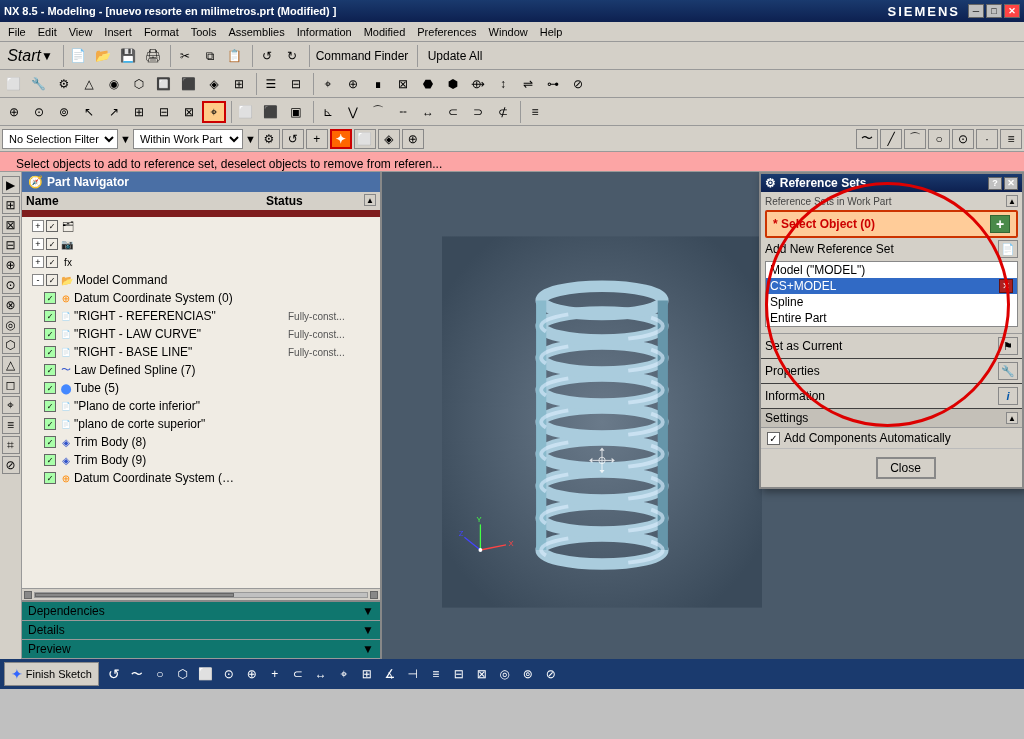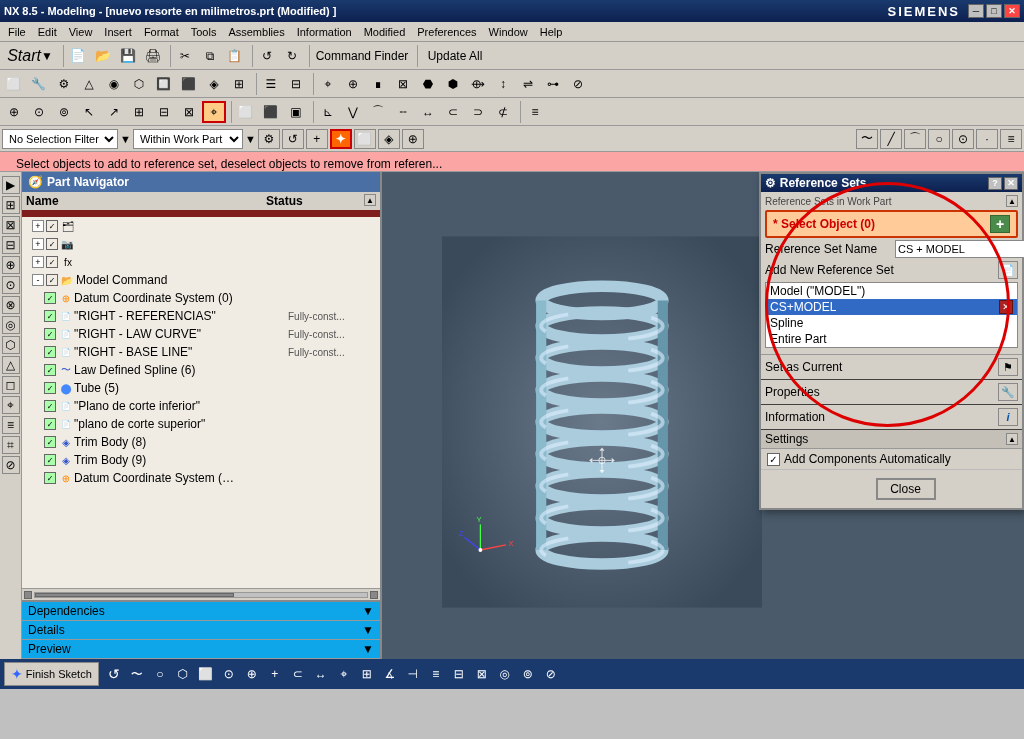--- a/index.html
+++ b/index.html
@@ -167,21 +167,21 @@
 
     
     #bottom-panels {
       background: #f0ece4;
       border-top: 2px solid #888;
     }
     .collapsible-panel {
       border-bottom: 1px solid #999;
     }
     .cp-header {
-      background: #0ea5e9;
+      background: #0f766e;
       padding: 2px 6px;
       display: flex;
       align-items: center;
       justify-content: space-between;
       cursor: pointer;
       font-size: 11px;
     }
 
     
     #viewport {
@@ -796,21 +796,21 @@
         <span class="pn-checkbox" style="background:#aaffaa;">✓</span>
         <span class="pn-icon" style="font-size:8px;">📄</span>
         <span class="pn-label">"RIGHT - BASE LINE"</span>
         <span class="pn-status">Fully-const...</span>
       </div>
 
       <div class="pn-row">
         <span class="pn-indent" style="width:20px;"></span>
         <span class="pn-checkbox" style="background:#aaffaa;">✓</span>
         <span class="pn-icon" style="font-size:10px;color:#3355cc;">〜</span>
-        <span class="pn-label">Law Defined Spline (6)</span>
+        <span class="pn-label">Law Defined Spline (7)</span>
         <span class="pn-status"></span>
       </div>
 
       <div class="pn-row">
         <span class="pn-indent" style="width:20px;"></span>
         <span class="pn-checkbox" style="background:#aaffaa;">✓</span>
         <span class="pn-icon" style="color:#4488ff;">⬤</span>
         <span class="pn-label">Tube (5)</span>
         <span class="pn-status"></span>
       </div>
@@ -978,24 +978,20 @@
         <div style="display:flex;align-items:center;justify-content:space-between;margin-bottom:3px;">
           <span style="font-size:10px;color:#444;">Reference Sets in Work Part</span>
           <div style="width:12px;height:12px;background:#d4d0c8;border:1px solid #888;display:flex;align-items:center;justify-content:center;cursor:pointer;font-size:8px;">▲</div>
         </div>
 
         <div class="rsd-select-row">
           <span>* Select Object (0)</span>
           <div class="rsd-add-btn">+</div>
         </div>
 
-        <div class="rsd-label-row">
-          <span class="rsd-label">Reference Set Name</span>
-          <input class="rsd-input" type="text" value="CS + MODEL" style="">
-        </div>
 
         <div class="rsd-new-refset-row">
           <span class="rsd-new-label">Add New Reference Set</span>
           <div class="rsd-new-btn">📄</div>
         </div>
 
         <div class="rsd-listbox">
           <div class="rsd-list-item">
             <span>Model ("MODEL")</span>
           </div>

